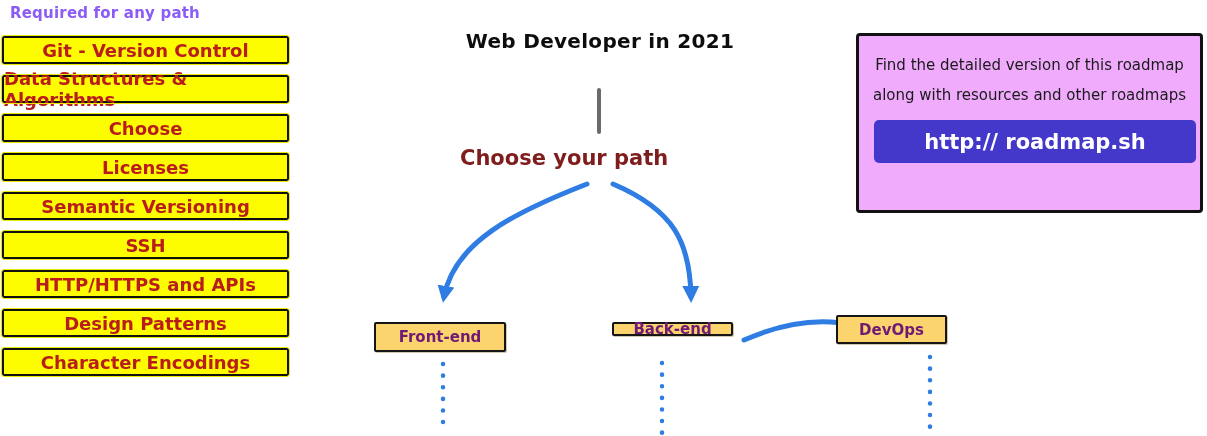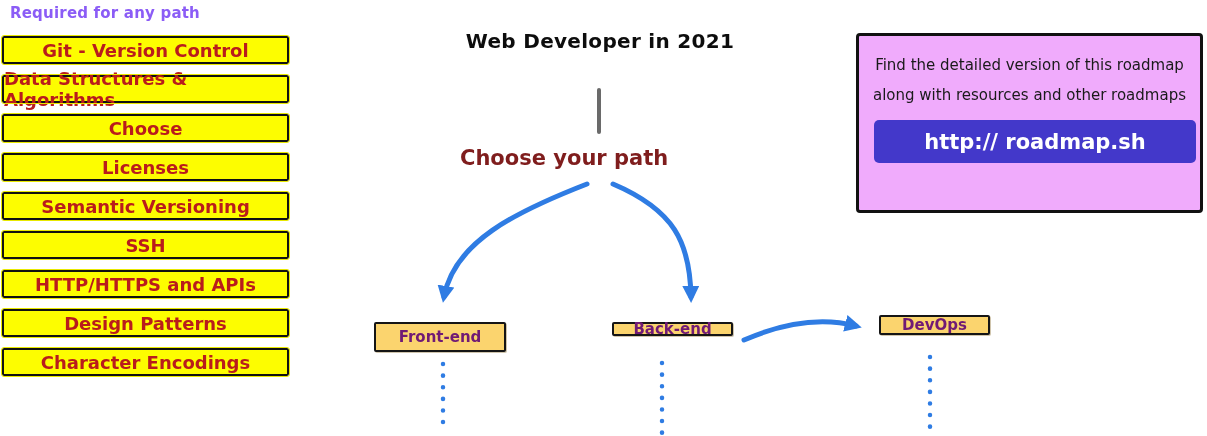--- a/index.html
+++ b/index.html
@@ -90,21 +90,21 @@
     align-items: center;
     justify-content: center;
     font-size: 15px;
     font-weight: 700;
     color: #701a75;
     cursor: pointer;
     box-shadow: 1px 1px 0 rgba(120,90,20,0.35);
   }
   .path-frontend { left: 374px; top: 322px; width: 132px; height: 30px; }
   .path-backend  { left: 612px; top: 322px; width: 121px; height: 14px; }
-  .path-devops   { left: 879px; top: 315px; width: 111px; height: 20px; }
+  .path-devops   { left: 836px; top: 315px; width: 111px; height: 29px; }
 
   
   .info-box {
     position: absolute;
     left: 856px; top: 33px;
     width: 347px; height: 180px;
     background: #f0abfc;
     border: 3px solid #111111;
     border-radius: 4px;
   }

